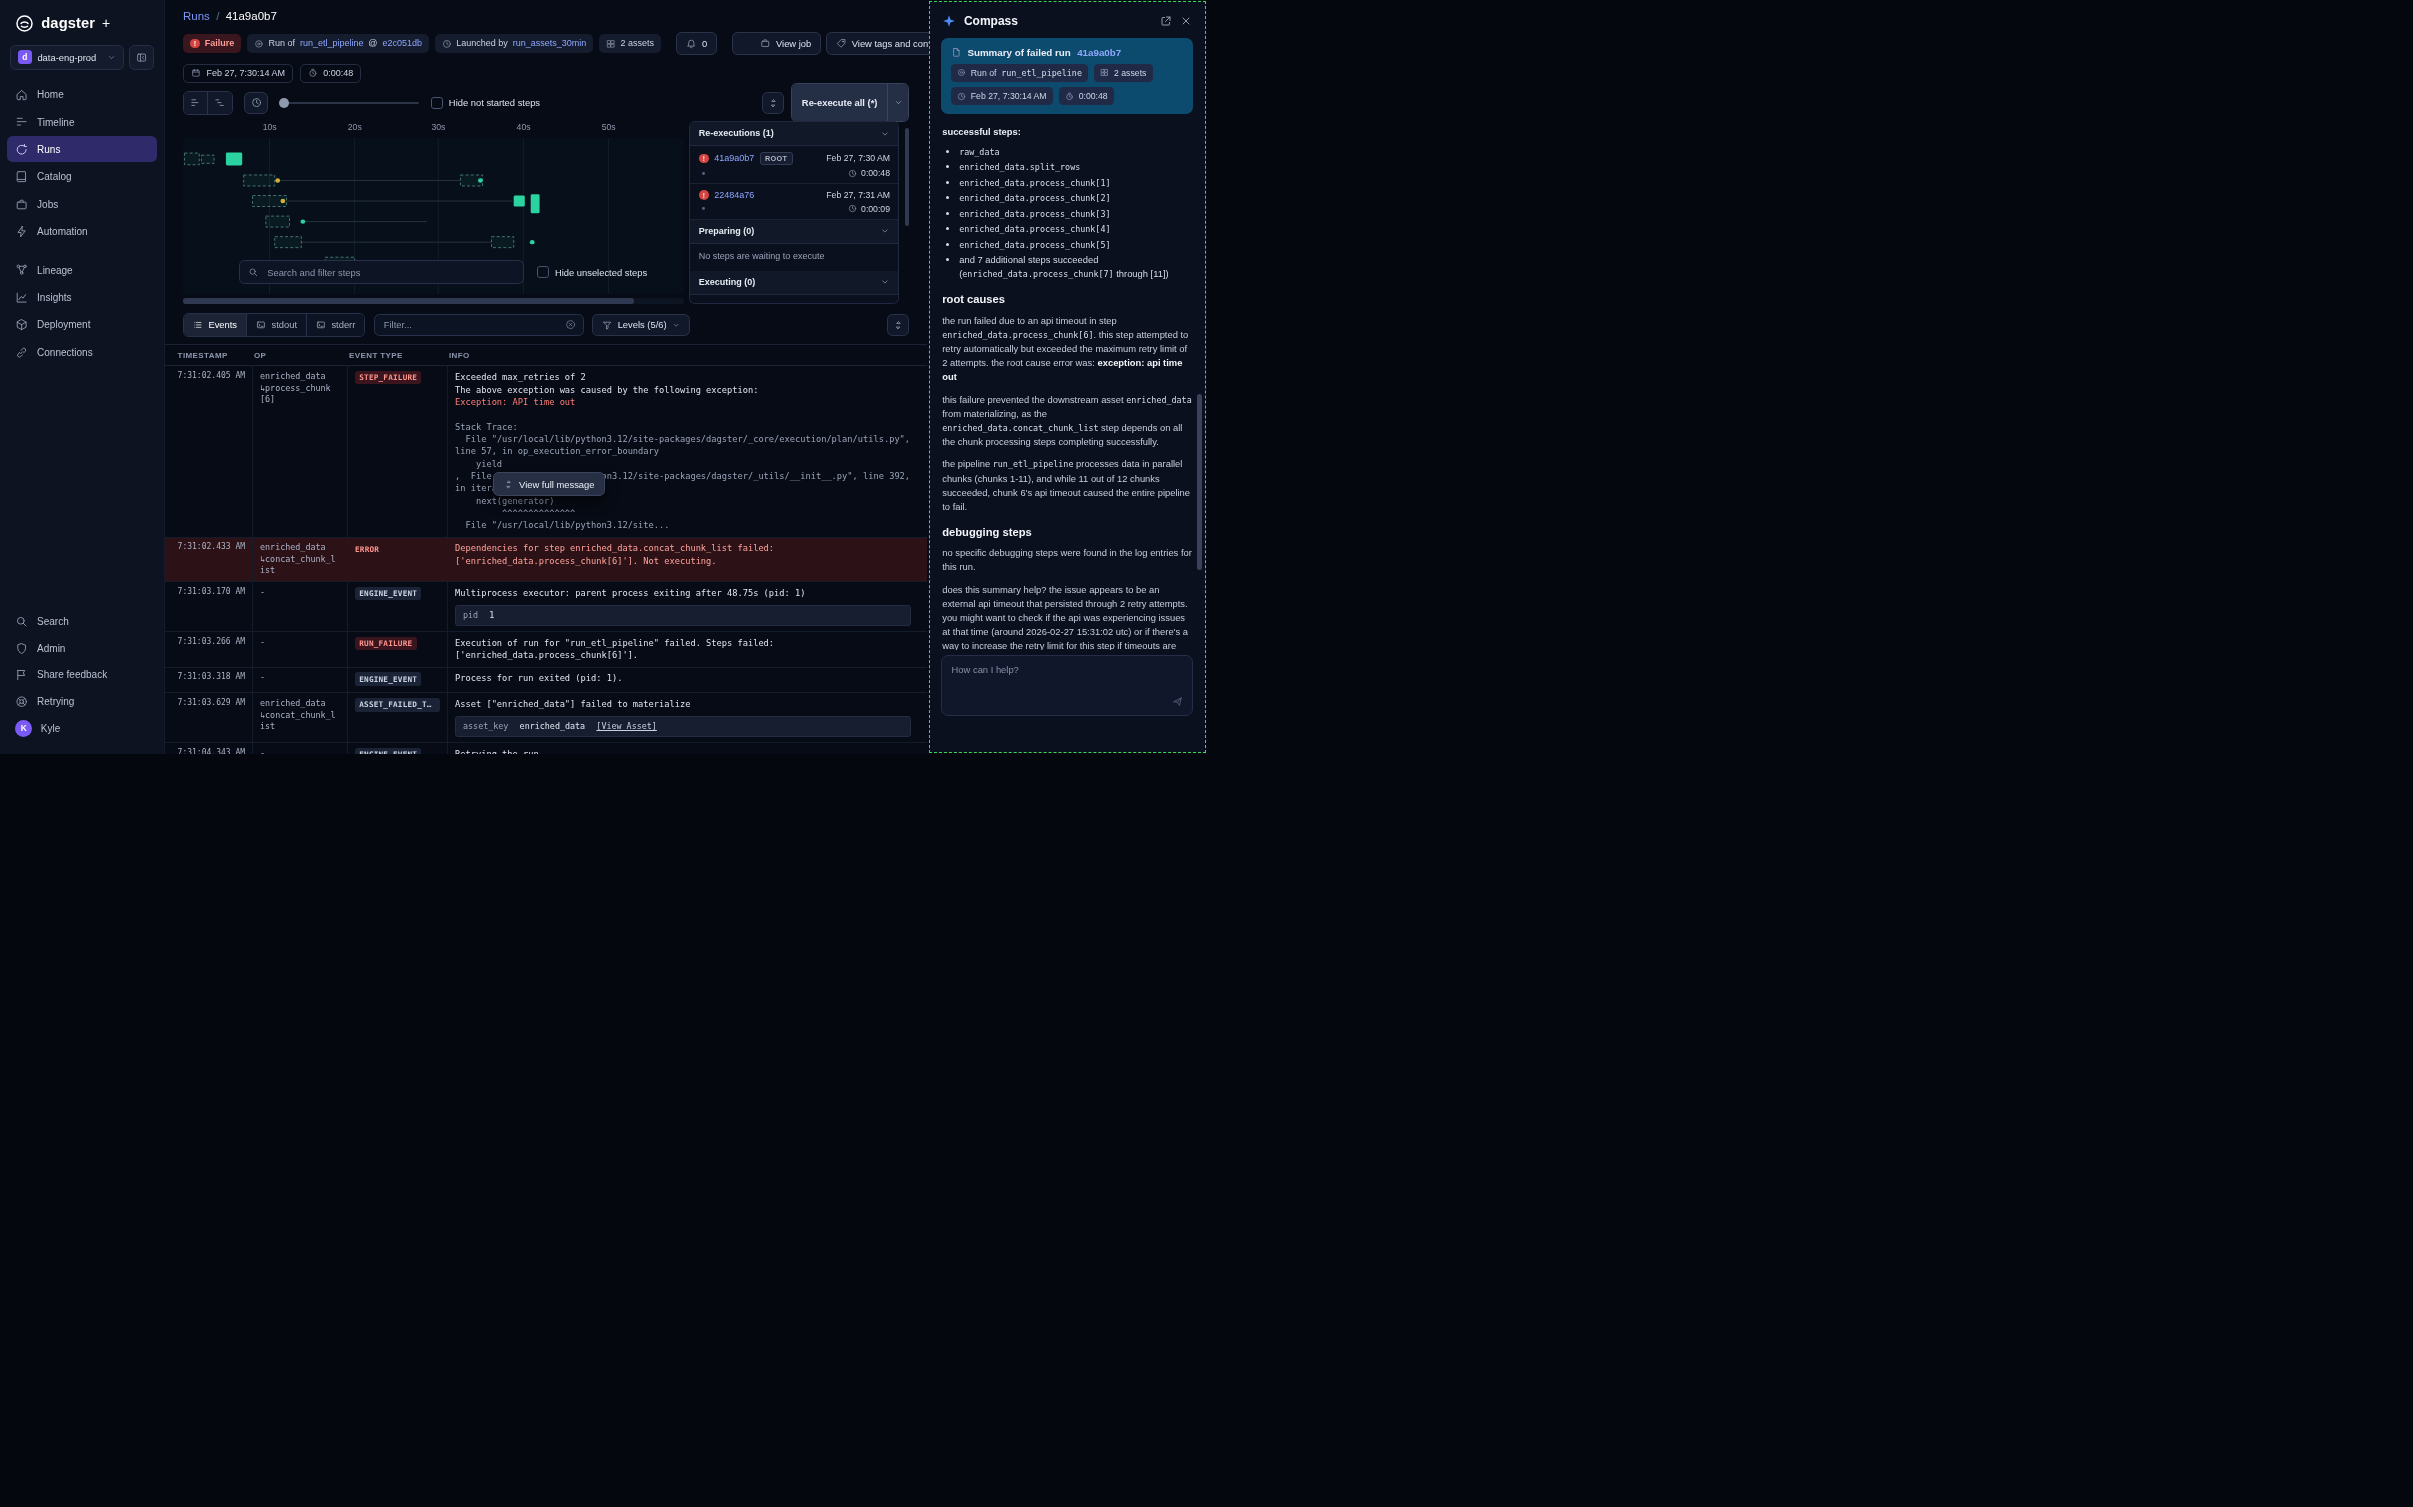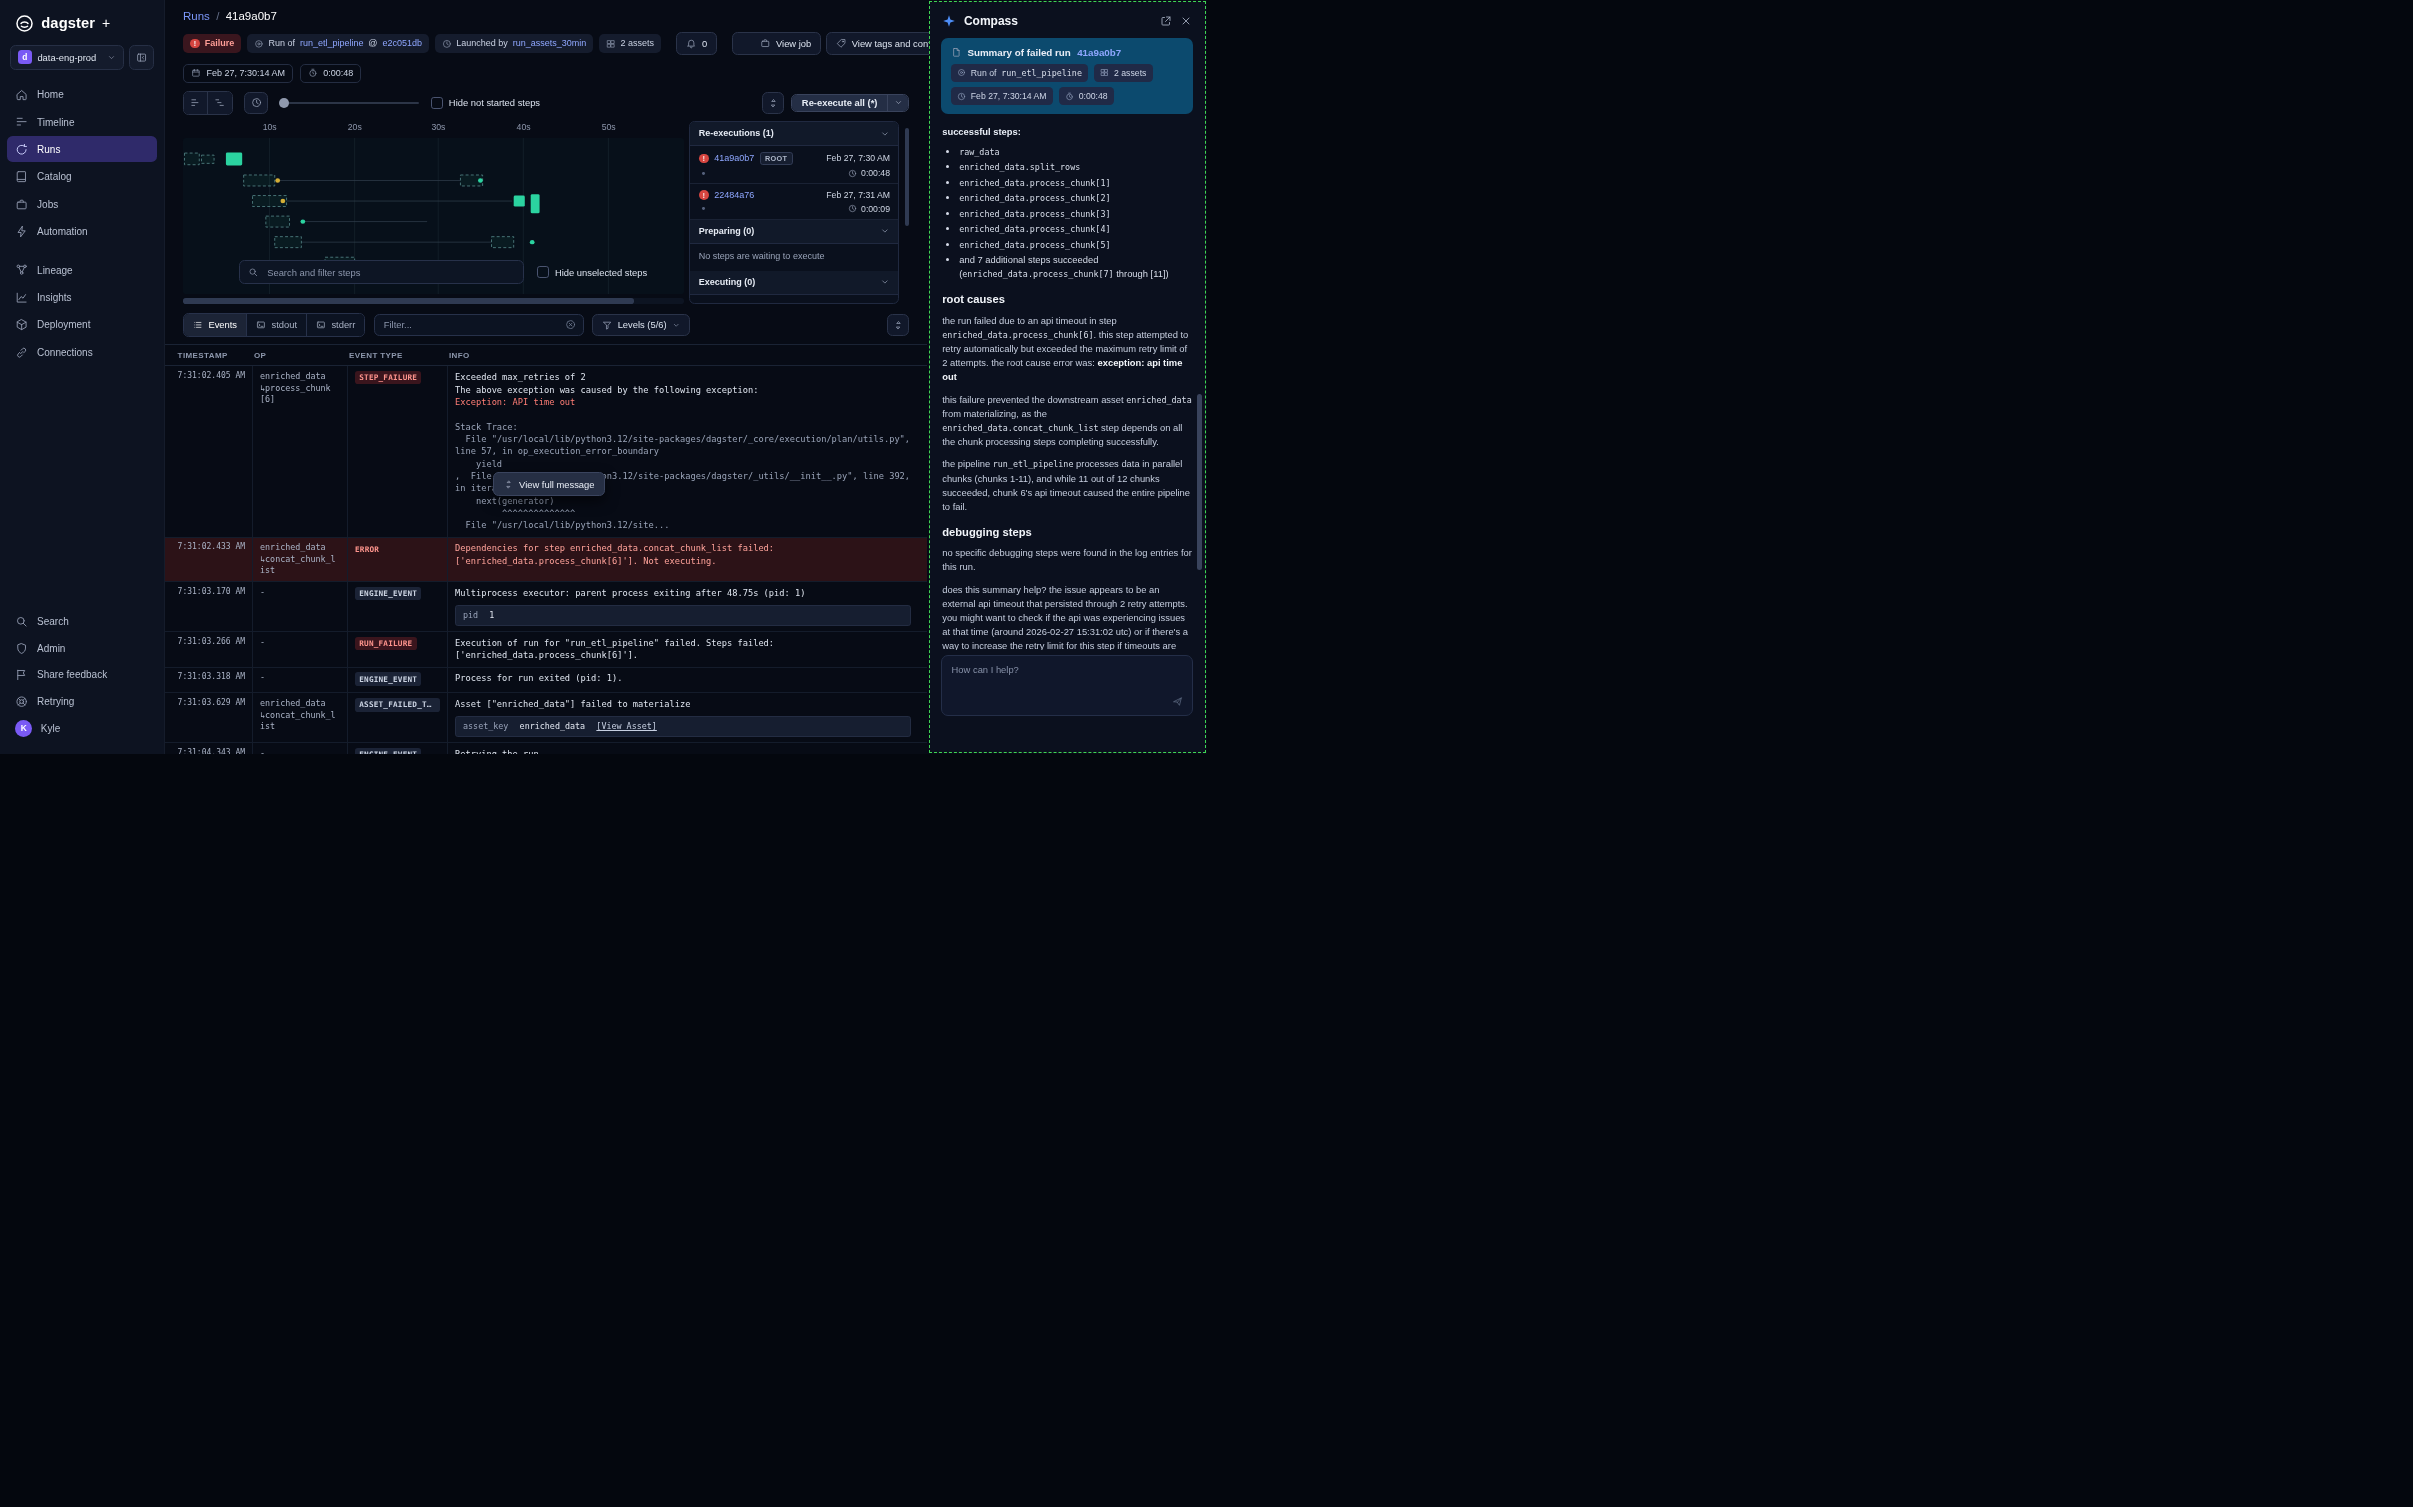--- a/index.html
+++ b/index.html
@@ -54,21 +54,21 @@
   .seg-group{display:flex;border:0.7px solid #2a3349;border-radius:5.6px;overflow:hidden;}
   .seg-btn{width:24px;height:22.3px;display:flex;align-items:center;justify-content:center;background:#11182a;color:#99a3b8;border-right:0.7px solid #2a3349;cursor:pointer;}
   .seg-btn:last-child{border-right:none;}
   .slider{width:140px;display:flex;align-items:center;}
   .slider-thumb{width:9.8px;height:9.8px;border-radius:50%;background:#8f99ad;margin-right:-2.1px;z-index:1;}
   .slider-track{height:2.1px;background:#2c3547;flex:1;border-radius:1.4px;}
   .check-row{display:flex;align-items:center;gap:6.3px;font-size:9.4px;color:#dbe2ee;cursor:pointer;}
   .checkbox{width:12px;height:12px;border:1px solid #4a5470;border-radius:2.8px;background:transparent;flex:0 0 auto;}
   .toolbar-right{margin-left:auto;display:flex;gap:7px;align-items:center;}
   .reexec{display:flex;border-radius:5.6px;overflow:hidden;border:0.7px solid #39435c;cursor:pointer;}
-  .reexec-main{background:#242e45;height:16px;padding:0 9.8px;display:flex;align-items:center;font-size:9.4px;font-weight:600;color:#e8edf6;}
+  .reexec-main{background:#242e45;height:37px;padding:0 9.8px;display:flex;align-items:center;font-size:9.4px;font-weight:600;color:#e8edf6;}
   .reexec-caret{width:21px;background:#242e45;border-left:0.7px solid #39435c;display:flex;align-items:center;justify-content:center;color:#aeb7cb;}
   .gantt-body{display:flex;gap:5.6px;height:183px;}
   .chart-col{flex:1;min-width:0;display:flex;flex-direction:column;position:relative;}
   .axis{position:relative;height:17px;font-size:8.7px;color:#8e97ac;}
   .axis span{position:absolute;transform:translateX(-50%);top:1.4px;}
   .chart{position:relative;flex:1;background:#07101a;border-radius:2.8px;overflow:hidden;cursor:crosshair;}
   .chart svg.bars{position:absolute;inset:0;width:100%;height:100%;}
   .search-overlay{position:absolute;left:56px;bottom:9.8px;display:flex;align-items:center;gap:12.6px;}
   .search-input{display:flex;align-items:center;gap:6.3px;width:285px;height:24px;background:#0d1524;border:0.7px solid #27314a;border-radius:5.6px;padding:0 8.4px;}
   .search-input input{background:transparent;border:none;outline:none;color:#c9d1e2;font-size:9.4px;width:100%;font-family:inherit;}

